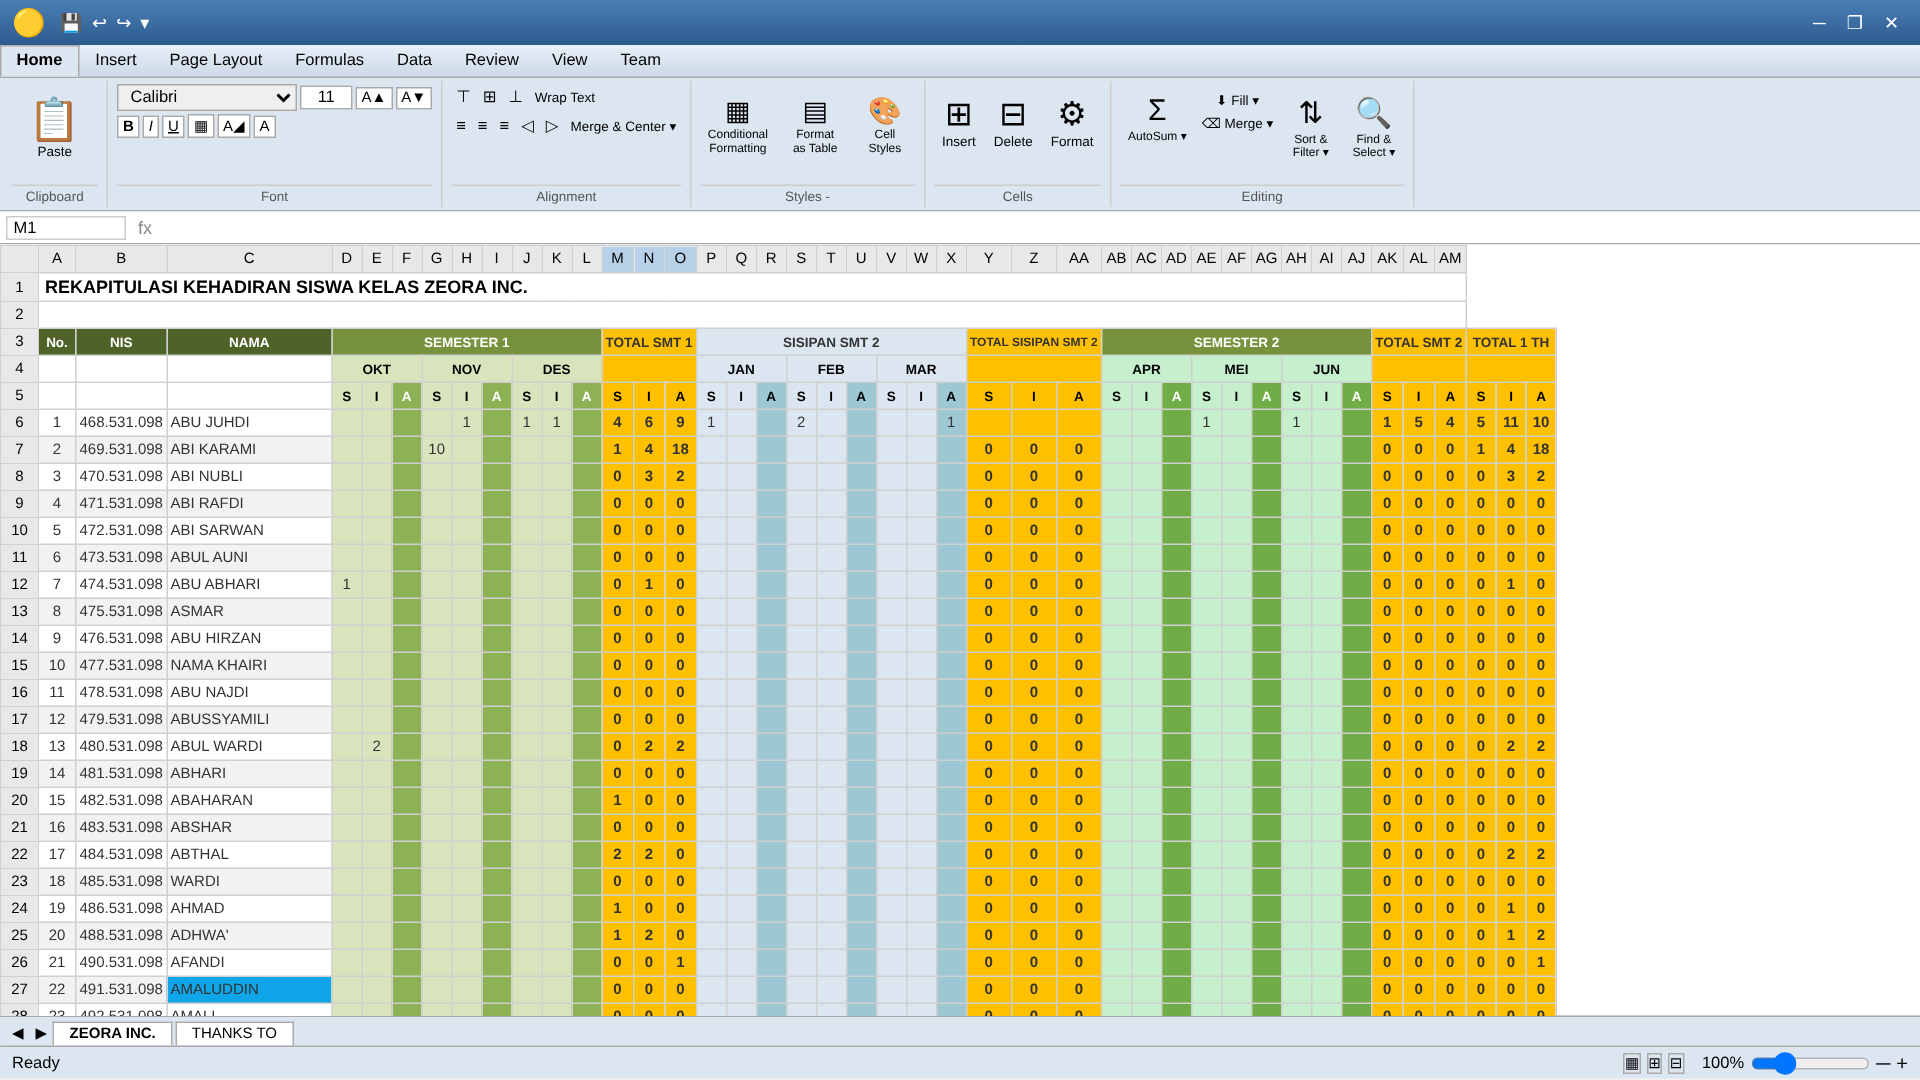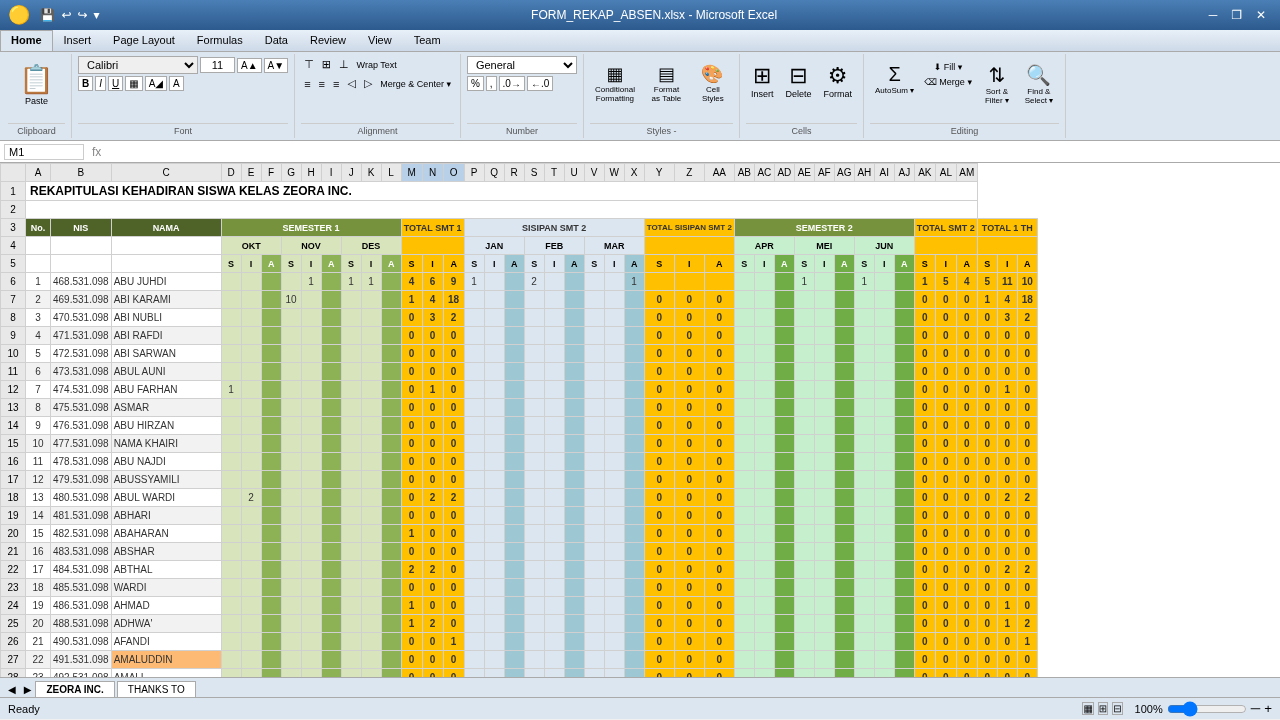--- a/index.html
+++ b/index.html
@@ -71,21 +71,20 @@
 <div class="title-bar">
   <div class="title-bar-left">
     <span style="font-size:18px;">🟡</span>
     <div class="quick-access">
       <button class="qa-btn">💾</button>
       <button class="qa-btn">↩</button>
       <button class="qa-btn">↪</button>
       <button class="qa-btn">▾</button>
     </div>
   </div>
-  <span class="title-text">FORM_REKAP_ABSEN.xlsx - Microsoft Excel</span>
   <div class="title-controls">
     <button class="title-btn">─</button>
     <button class="title-btn">❐</button>
     <button class="title-btn close">✕</button>
   </div>
 </div>
 
 <div class="ribbon">
   <div class="ribbon-tabs">
     <div class="ribbon-tab active">Home</div>
@@ -145,34 +144,20 @@
           <button class="align-btn">≡</button>
           <button class="align-btn">≡</button>
           <button class="align-btn">◁</button>
           <button class="align-btn">▷</button>
           <button class="align-btn" style="font-size:9px;">Merge &amp; Center ▾</button>
         </div>
       </div>
       <span class="ribbon-group-label">Alignment</span>
     </div>
 
-    <div class="ribbon-group" style="min-width:100px;">
-      <div style="display:flex;flex-direction:column;gap:2px;width:100%;">
-        <select class="number-fmt">
-          <option>General</option>
-        </select>
-        <div class="ribbon-row">
-          <button class="small-btn">%</button>
-          <button class="small-btn">,</button>
-          <button class="small-btn">.0→</button>
-          <button class="small-btn">←.0</button>
-        </div>
-      </div>
-      <span class="ribbon-group-label">Number</span>
-    </div>
 
     <div class="ribbon-group" style="min-width:140px;">
       <div style="display:flex;gap:4px;align-items:flex-start;padding-top:4px;">
         <button class="big-btn" style="min-width:50px;">
           <span style="font-size:18px;">▦</span>
           <span style="font-size:8px;">Conditional<br>Formatting</span>
         </button>
         <button class="big-btn" style="min-width:45px;">
           <span style="font-size:18px;">▤</span>
           <span style="font-size:8px;">Format<br>as Table</span>
@@ -718,21 +703,21 @@
             <td style="background: rgb(255, 192, 0); color: rgb(51, 51, 51); text-align: center; font-size: 10px; font-weight: bold;">0</td>
             <td style="background: rgb(255, 192, 0); color: rgb(51, 51, 51); text-align: center; font-size: 10px; font-weight: bold;">0</td>
             <td style="background: rgb(255, 192, 0); color: rgb(51, 51, 51); text-align: center; font-size: 10px; font-weight: bold;">0</td>
             <td style="background: rgb(255, 192, 0); color: rgb(51, 51, 51); text-align: center; font-size: 10px; font-weight: bold;">0</td>
             <td style="background: rgb(255, 192, 0); color: rgb(51, 51, 51); text-align: center; font-size: 10px; font-weight: bold;">0</td>
           </tr>
           <tr style="height: 18px;">
             <td class="row-num-cell">12</td>
             <td style="background: white; color: rgb(51, 51, 51); text-align: center; font-size: 10px;">7</td>
             <td style="background: white; color: rgb(51, 51, 51); text-align: center; font-size: 10px;">474.531.098</td>
-            <td style="background: white; color: rgb(51, 51, 51); text-align: left; font-size: 10px; padding-left: 2px;">ABU FARHAN</td>
+            <td style="background: white; color: rgb(51, 51, 51); text-align: left; font-size: 10px; padding-left: 2px;">ABU ABHARI</td>
             <td style="background: rgb(216, 228, 188); color: rgb(51, 51, 51); text-align: center; font-size: 10px;">1</td>
             <td style="background: rgb(216, 228, 188); color: rgb(51, 51, 51); text-align: center; font-size: 10px;"></td>
             <td style="background: rgb(141, 178, 85); color: white; text-align: center; font-size: 10px;"></td>
             <td style="background: rgb(216, 228, 188); color: rgb(51, 51, 51); text-align: center; font-size: 10px;"></td>
             <td style="background: rgb(216, 228, 188); color: rgb(51, 51, 51); text-align: center; font-size: 10px;"></td>
             <td style="background: rgb(141, 178, 85); color: white; text-align: center; font-size: 10px;"></td>
             <td style="background: rgb(216, 228, 188); color: rgb(51, 51, 51); text-align: center; font-size: 10px;"></td>
             <td style="background: rgb(216, 228, 188); color: rgb(51, 51, 51); text-align: center; font-size: 10px;"></td>
             <td style="background: rgb(141, 178, 85); color: white; text-align: center; font-size: 10px;"></td>
             <td style="background: rgb(255, 192, 0); color: rgb(51, 51, 51); text-align: center; font-size: 10px; font-weight: bold;">0</td>
@@ -1393,21 +1378,21 @@
             <td style="background: rgb(255, 192, 0); color: rgb(51, 51, 51); text-align: center; font-size: 10px; font-weight: bold;">0</td>
             <td style="background: rgb(255, 192, 0); color: rgb(51, 51, 51); text-align: center; font-size: 10px; font-weight: bold;">0</td>
             <td style="background: rgb(255, 192, 0); color: rgb(51, 51, 51); text-align: center; font-size: 10px; font-weight: bold;">0</td>
             <td style="background: rgb(255, 192, 0); color: rgb(51, 51, 51); text-align: center; font-size: 10px; font-weight: bold;">0</td>
             <td style="background: rgb(255, 192, 0); color: rgb(51, 51, 51); text-align: center; font-size: 10px; font-weight: bold;">1</td>
           </tr>
           <tr style="height: 18px;">
             <td class="row-num-cell">27</td>
             <td style="background: rgb(242, 242, 242); color: rgb(51, 51, 51); text-align: center; font-size: 10px;">22</td>
             <td style="background: rgb(242, 242, 242); color: rgb(51, 51, 51); text-align: center; font-size: 10px;">491.531.098</td>
-            <td style="background: #fdba74; color: rgb(51, 51, 51); text-align: left; font-size: 10px; padding-left: 2px;">AMALUDDIN</td>
+            <td style="background: #0ea5e9; color: rgb(51, 51, 51); text-align: left; font-size: 10px; padding-left: 2px;">AMALUDDIN</td>
             <td style="background: rgb(216, 228, 188); color: rgb(51, 51, 51); text-align: center; font-size: 10px;"></td>
             <td style="background: rgb(216, 228, 188); color: rgb(51, 51, 51); text-align: center; font-size: 10px;"></td>
             <td style="background: rgb(141, 178, 85); color: white; text-align: center; font-size: 10px;"></td>
             <td style="background: rgb(216, 228, 188); color: rgb(51, 51, 51); text-align: center; font-size: 10px;"></td>
             <td style="background: rgb(216, 228, 188); color: rgb(51, 51, 51); text-align: center; font-size: 10px;"></td>
             <td style="background: rgb(141, 178, 85); color: white; text-align: center; font-size: 10px;"></td>
             <td style="background: rgb(216, 228, 188); color: rgb(51, 51, 51); text-align: center; font-size: 10px;"></td>
             <td style="background: rgb(216, 228, 188); color: rgb(51, 51, 51); text-align: center; font-size: 10px;"></td>
             <td style="background: rgb(141, 178, 85); color: white; text-align: center; font-size: 10px;"></td>
             <td style="background: rgb(255, 192, 0); color: rgb(51, 51, 51); text-align: center; font-size: 10px; font-weight: bold;">0</td>

